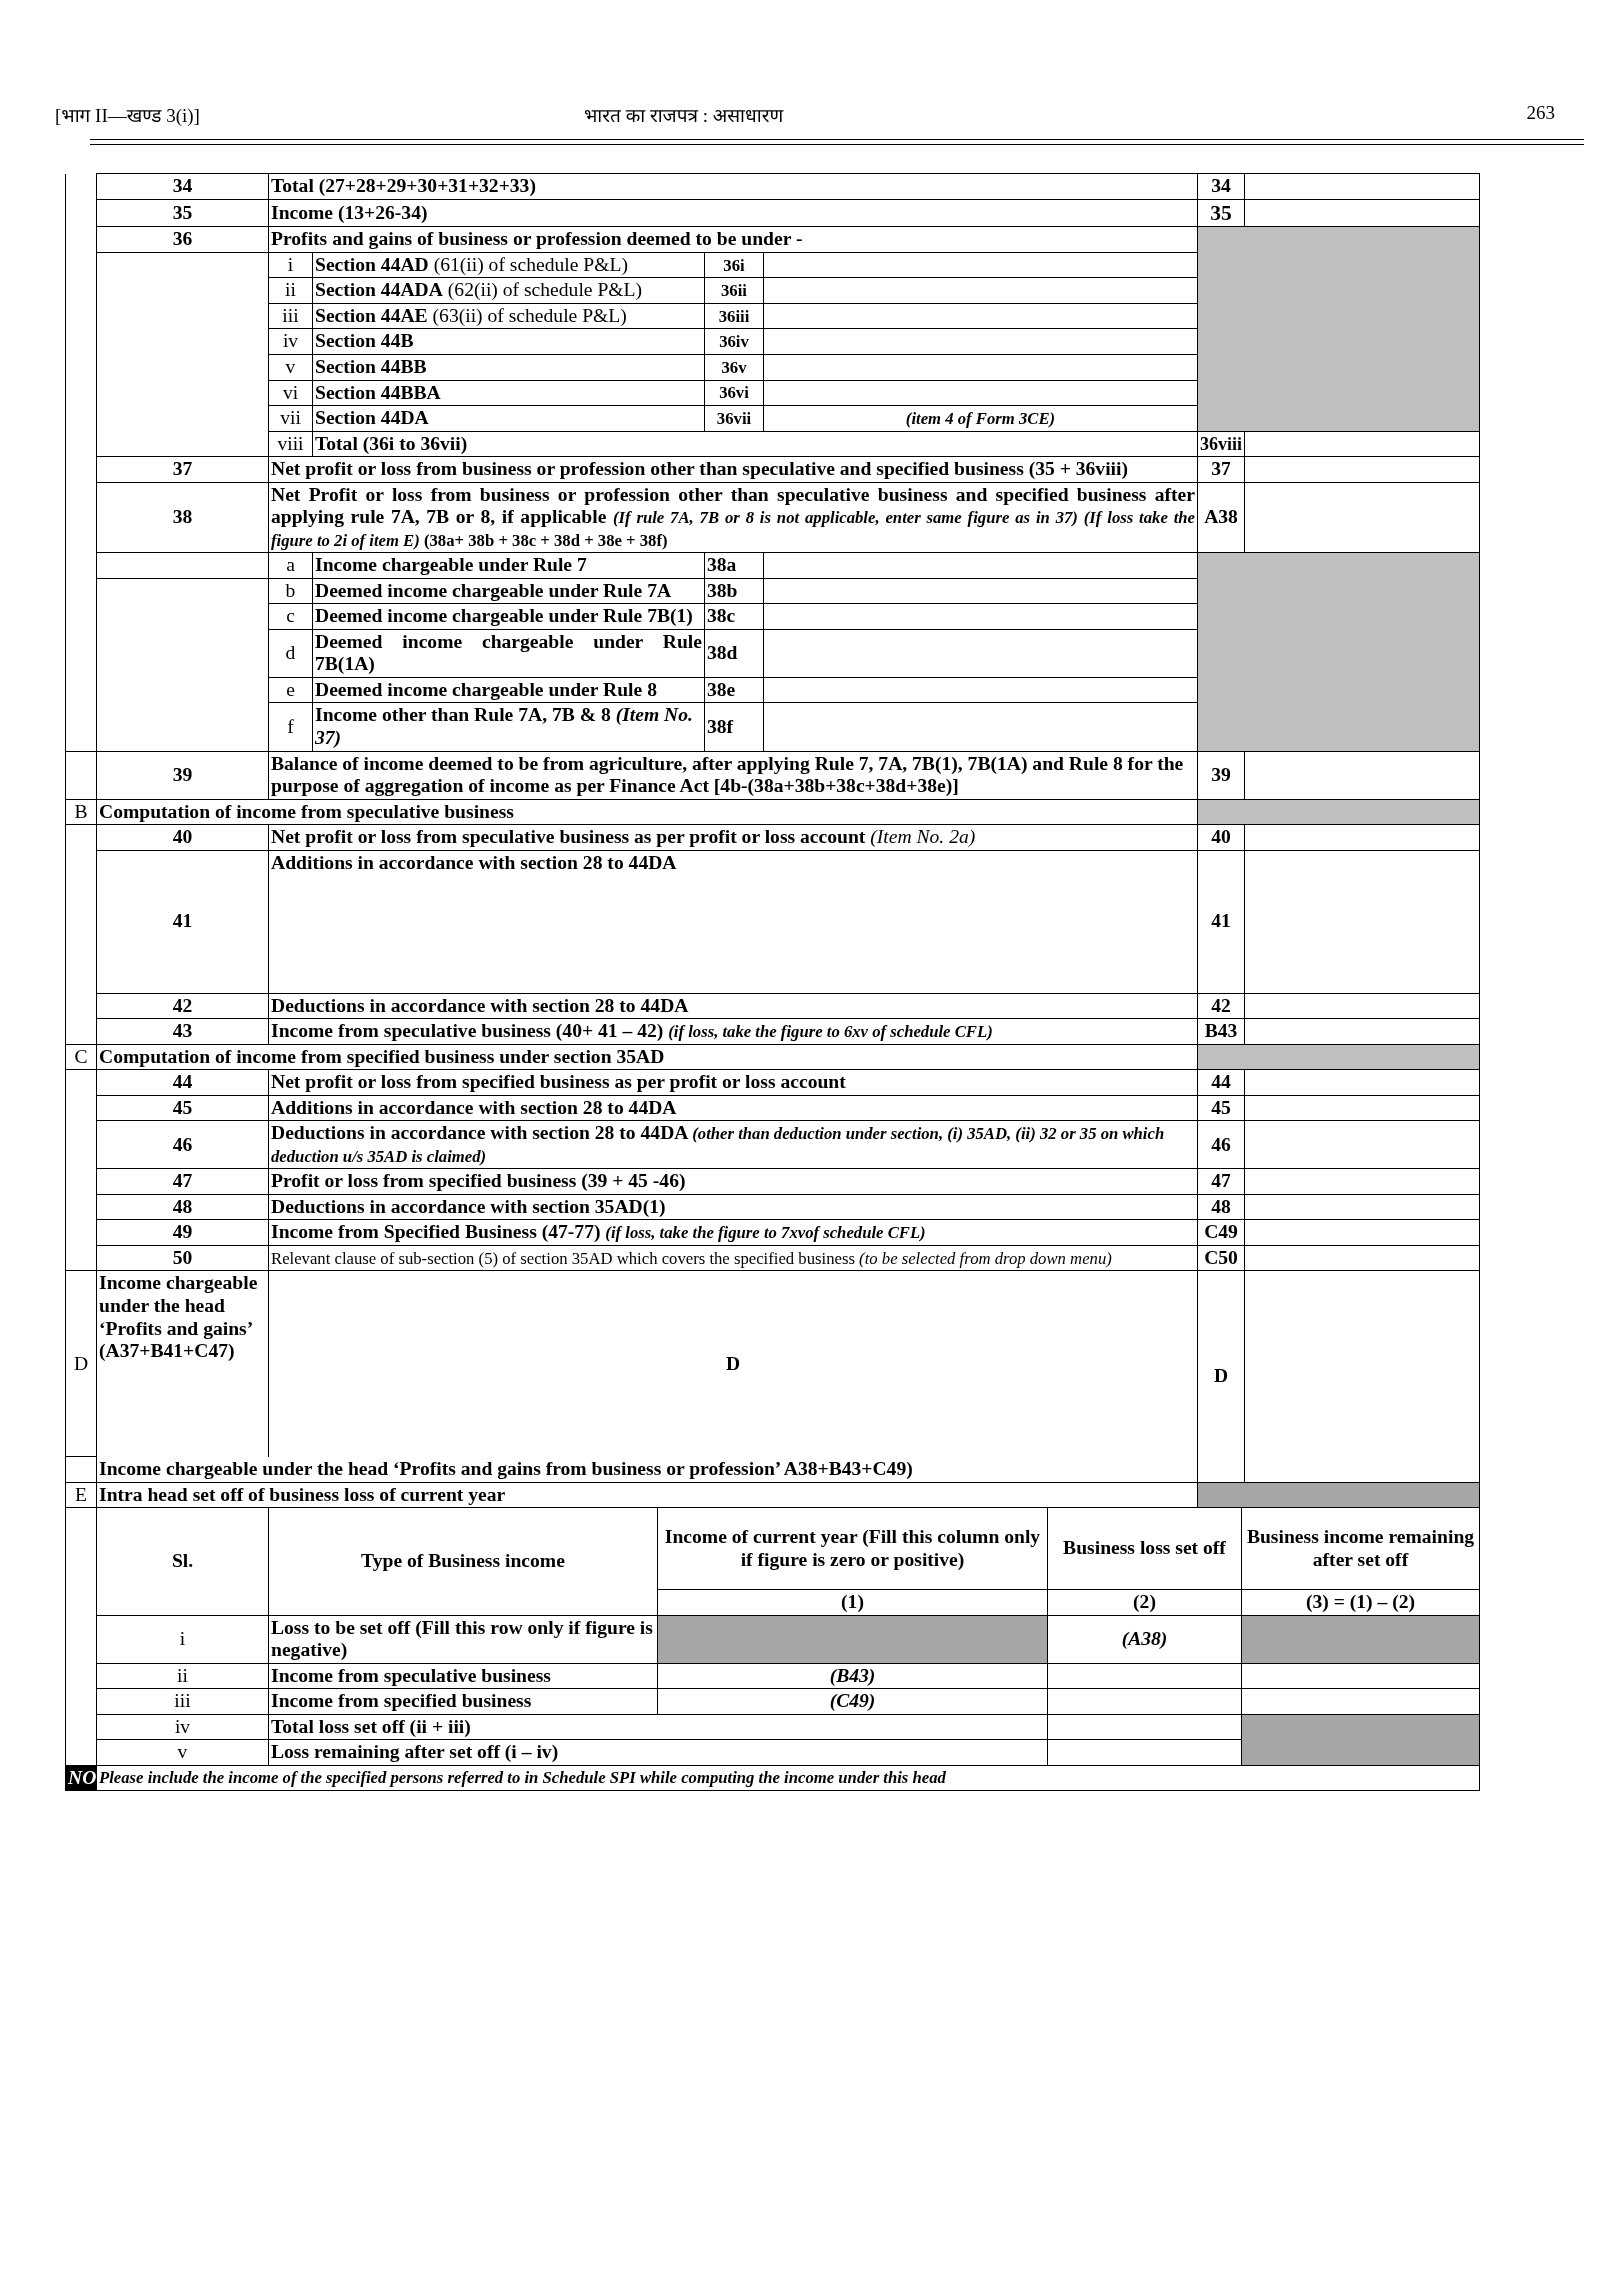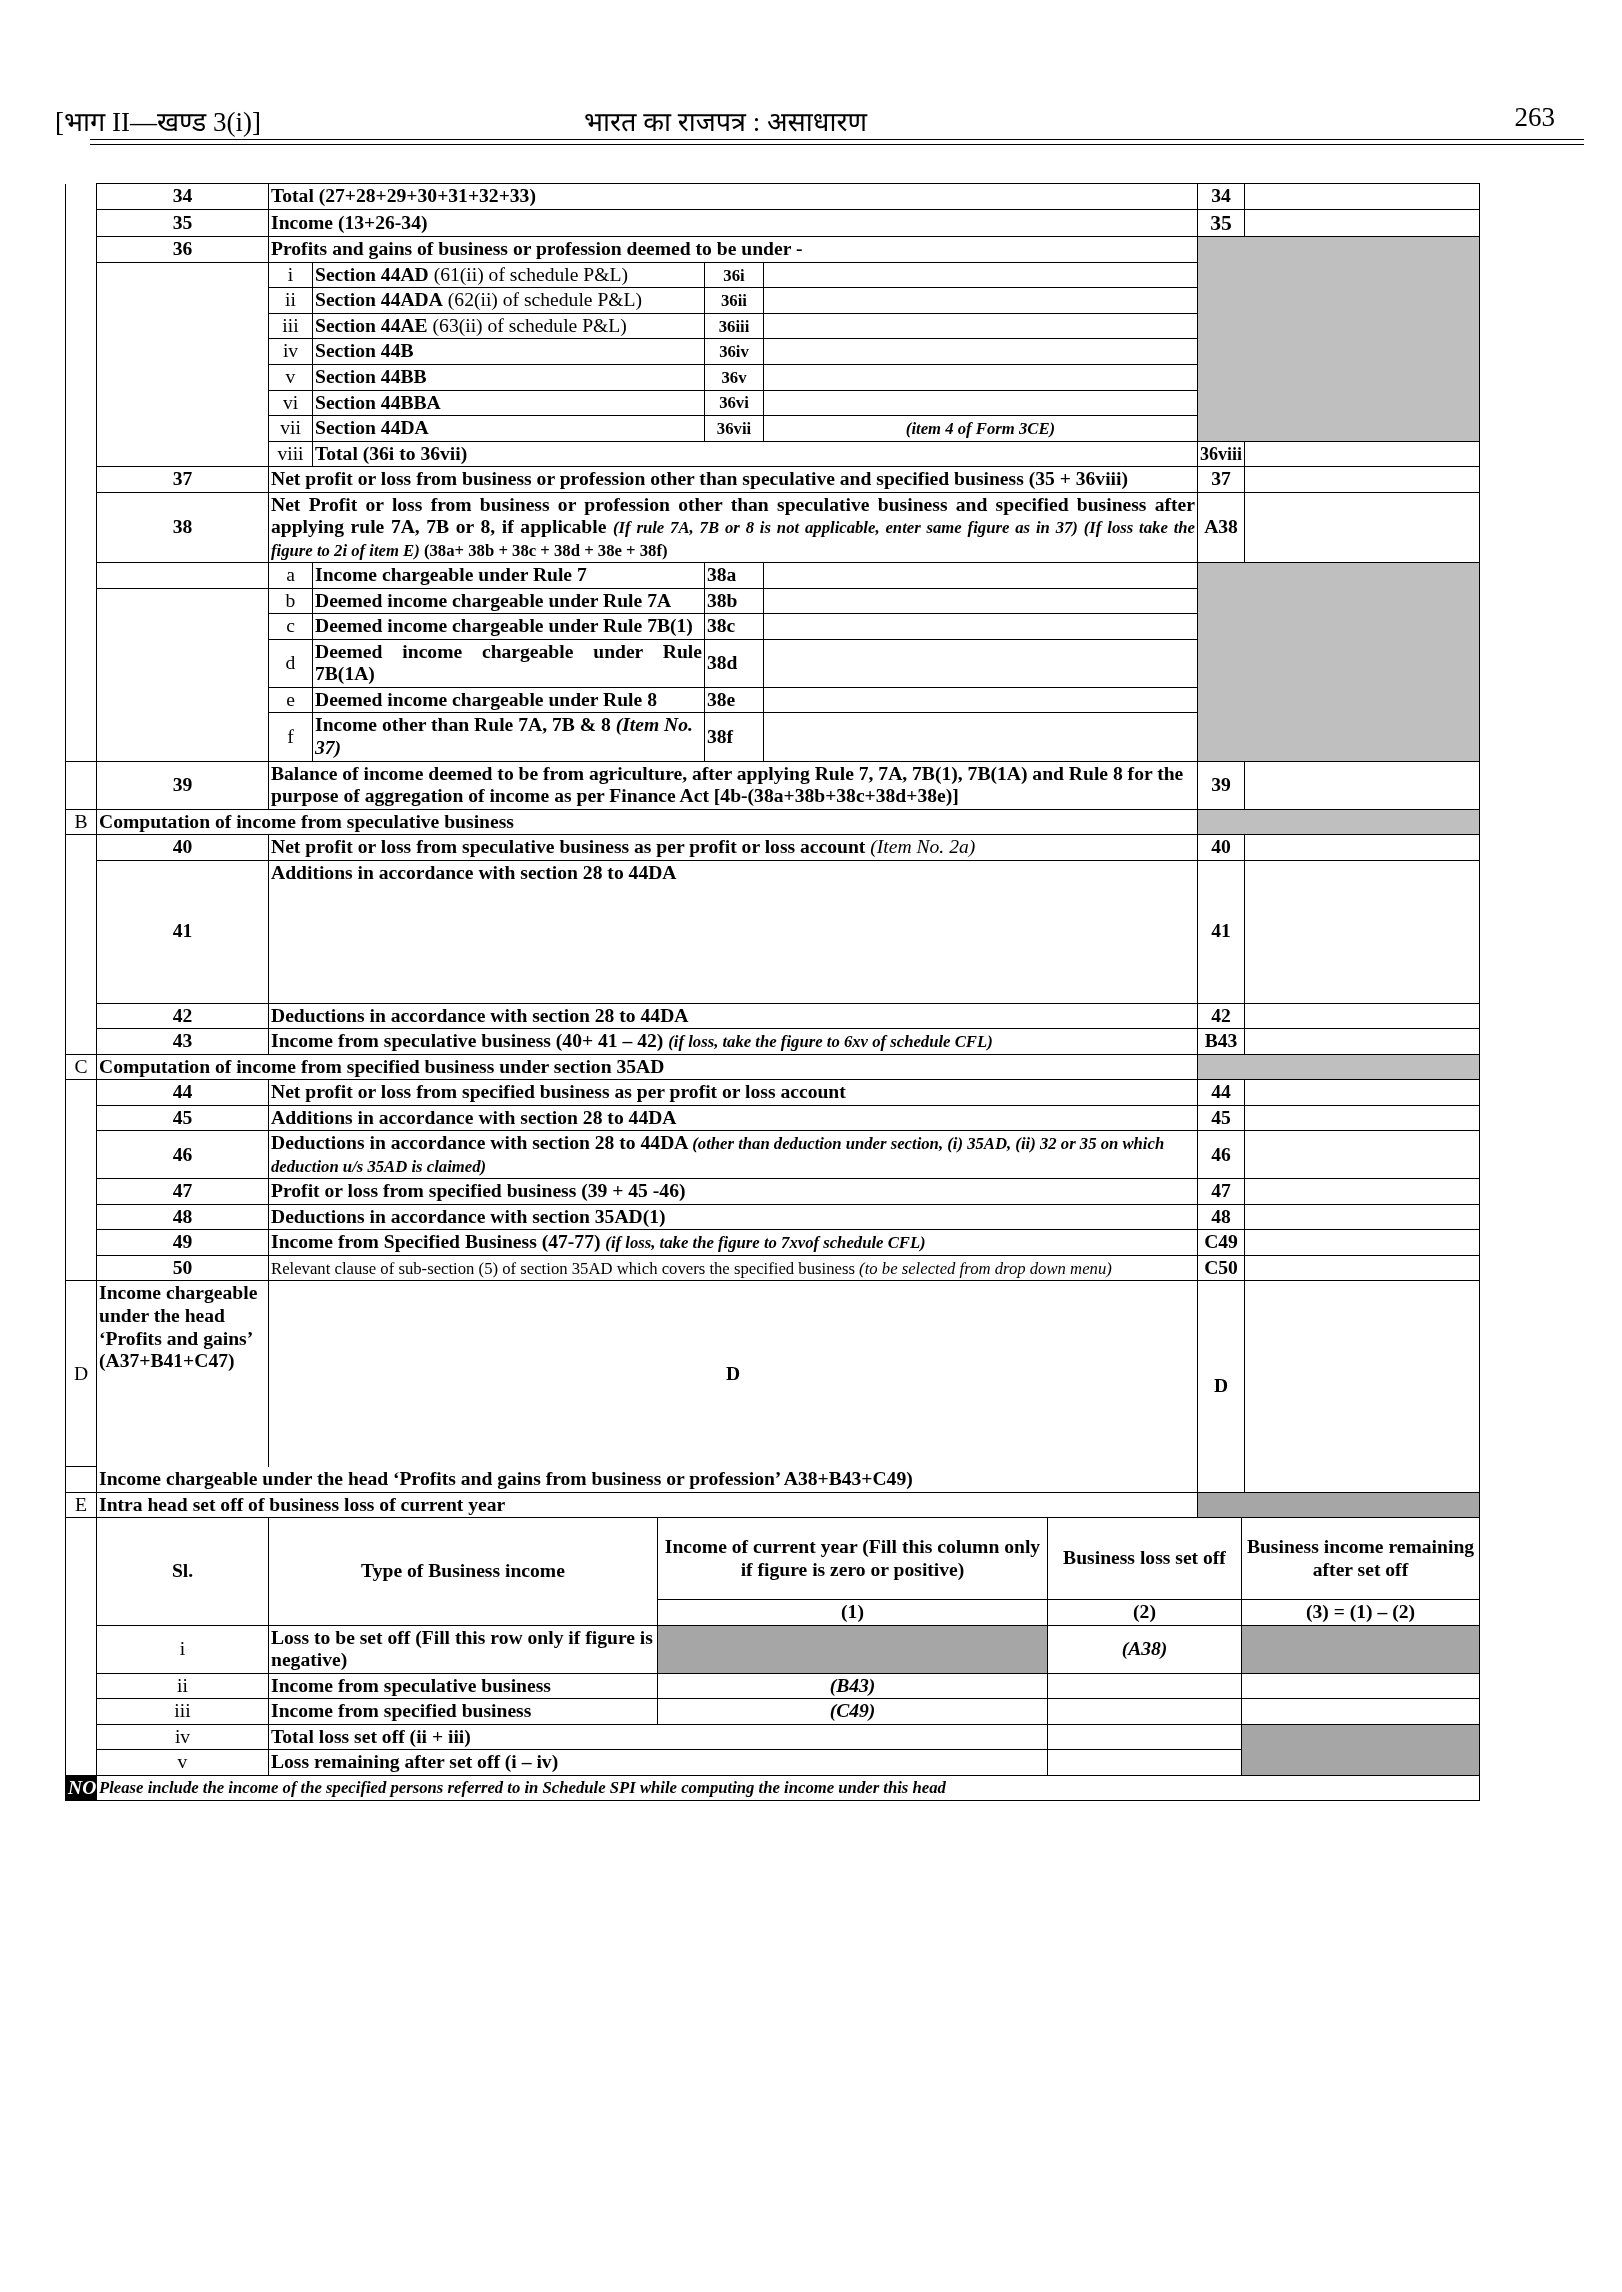--- a/index.html
+++ b/index.html
@@ -1,23 +1,23 @@
 <!DOCTYPE html>
 <html><head>
 <meta charset="utf-8">
 <style>
   html,body{margin:0;padding:0;background:#fff;}
   body{width:1622px;height:2293px;position:relative;font-family:"Liberation Serif","DejaVu Serif",serif;color:#000;}
-  .hdr{position:absolute;top:98px;left:55px;width:1529px;height:39px;font-size:27px;}
+  .hdr{position:absolute;top:98px;left:55px;width:1529px;height:39px;font-size:19px;}
   .hdr .l{position:absolute;left:0;top:3.9px;}
   .hdr .c{position:absolute;left:529px;top:3.9px;}
   .hdr .r{position:absolute;right:29px;top:3.9px;}
   .rule1{position:absolute;left:90px;width:1494px;top:139px;border-top:1.5px solid #000;}
   .rule2{position:absolute;left:90px;width:1494px;top:144px;border-top:1.5px solid #000;}
-  .page{position:absolute;left:65px;top:183px;width:1255px;}
+  .page{position:absolute;left:65px;top:173px;width:1255px;}
   table{border-collapse:collapse;width:100%;table-layout:fixed;}
   td{border:1px solid #000;padding:1px 2px;font-size:19.6px;vertical-align:middle;line-height:1.15;}
   .b{font-weight:bold;}
   .i{font-style:italic;font-weight:bold;}
   .ctr{text-align:center;}
   .gray{background:#bfbfbf;}
   .gray2{background:#a6a6a6;}
   .nb{border:none;}
   .lm{border-top:none;border-bottom:none;}
   .sm{font-size:16.7px;}

